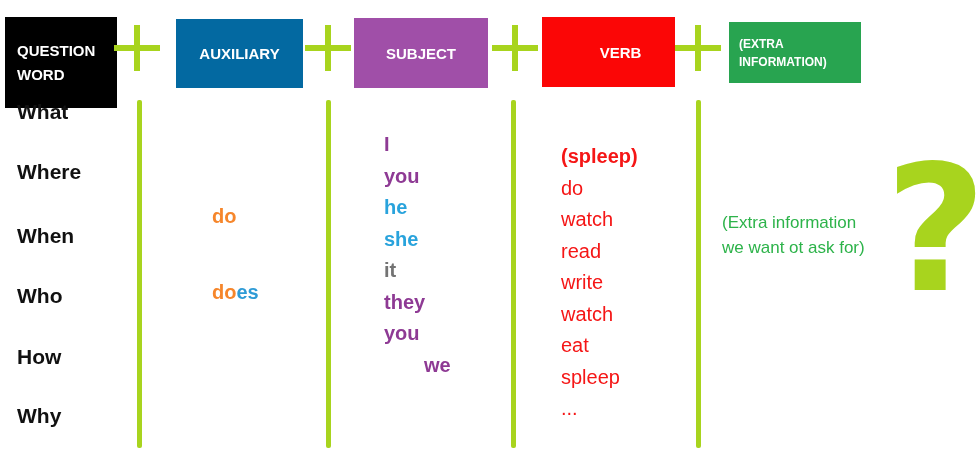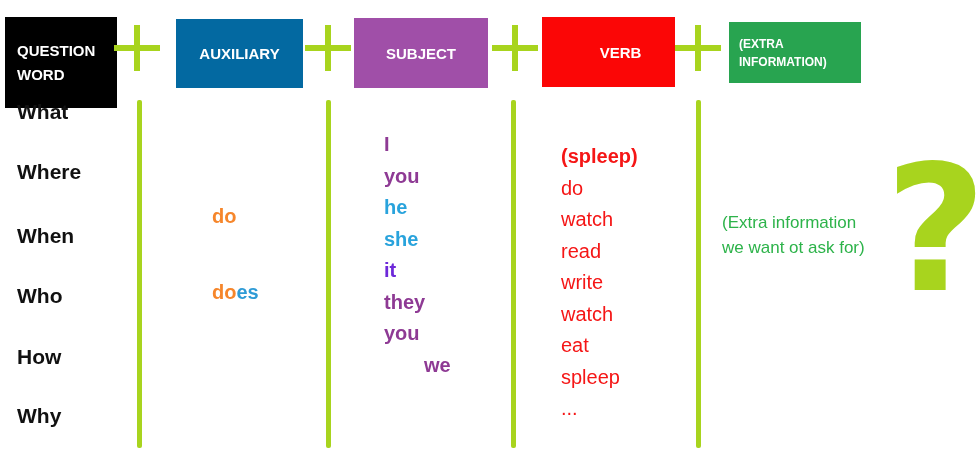--- a/index.html
+++ b/index.html
@@ -134,21 +134,21 @@
   <div class="aux-do" style="color: rgb(246, 134, 43);">do</div>
   <div class="aux-does">
     <span style="color: rgb(246, 134, 43);">do</span><span style="color: rgb(46, 155, 214);">es</span>
   </div>
 
   <div class="subjects">
     <span style="color: rgb(142, 58, 148);">I</span>
     <span style="color: rgb(142, 58, 148);">you</span>
     <span style="color: rgb(41, 163, 220);">he</span>
     <span style="color: rgb(41, 163, 220);">she</span>
-    <span style="color: #6d28d9;">it</span>
+    <span style="color: #737373;">it</span>
     <span style="color: rgb(142, 58, 148);">they</span>
     <span style="color: rgb(142, 58, 148);">you</span>
     <span style="color: rgb(142, 58, 148); margin-left: 40px;">we</span>
   </div>
 
   <div class="verbs" style="color: rgb(245, 22, 22);">
     <span class="verb-header">(spleep)</span>
     <span>do</span>
     <span>watch</span>
     <span>read</span>

